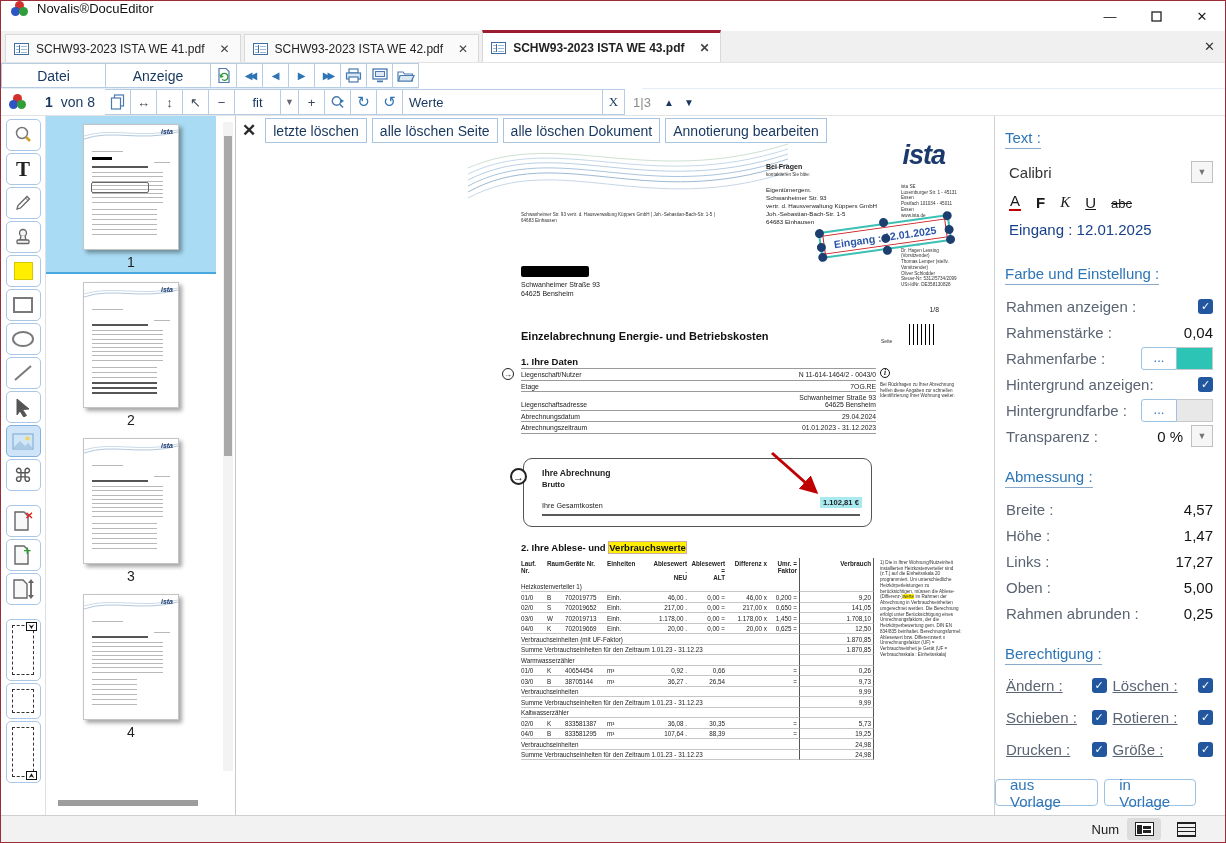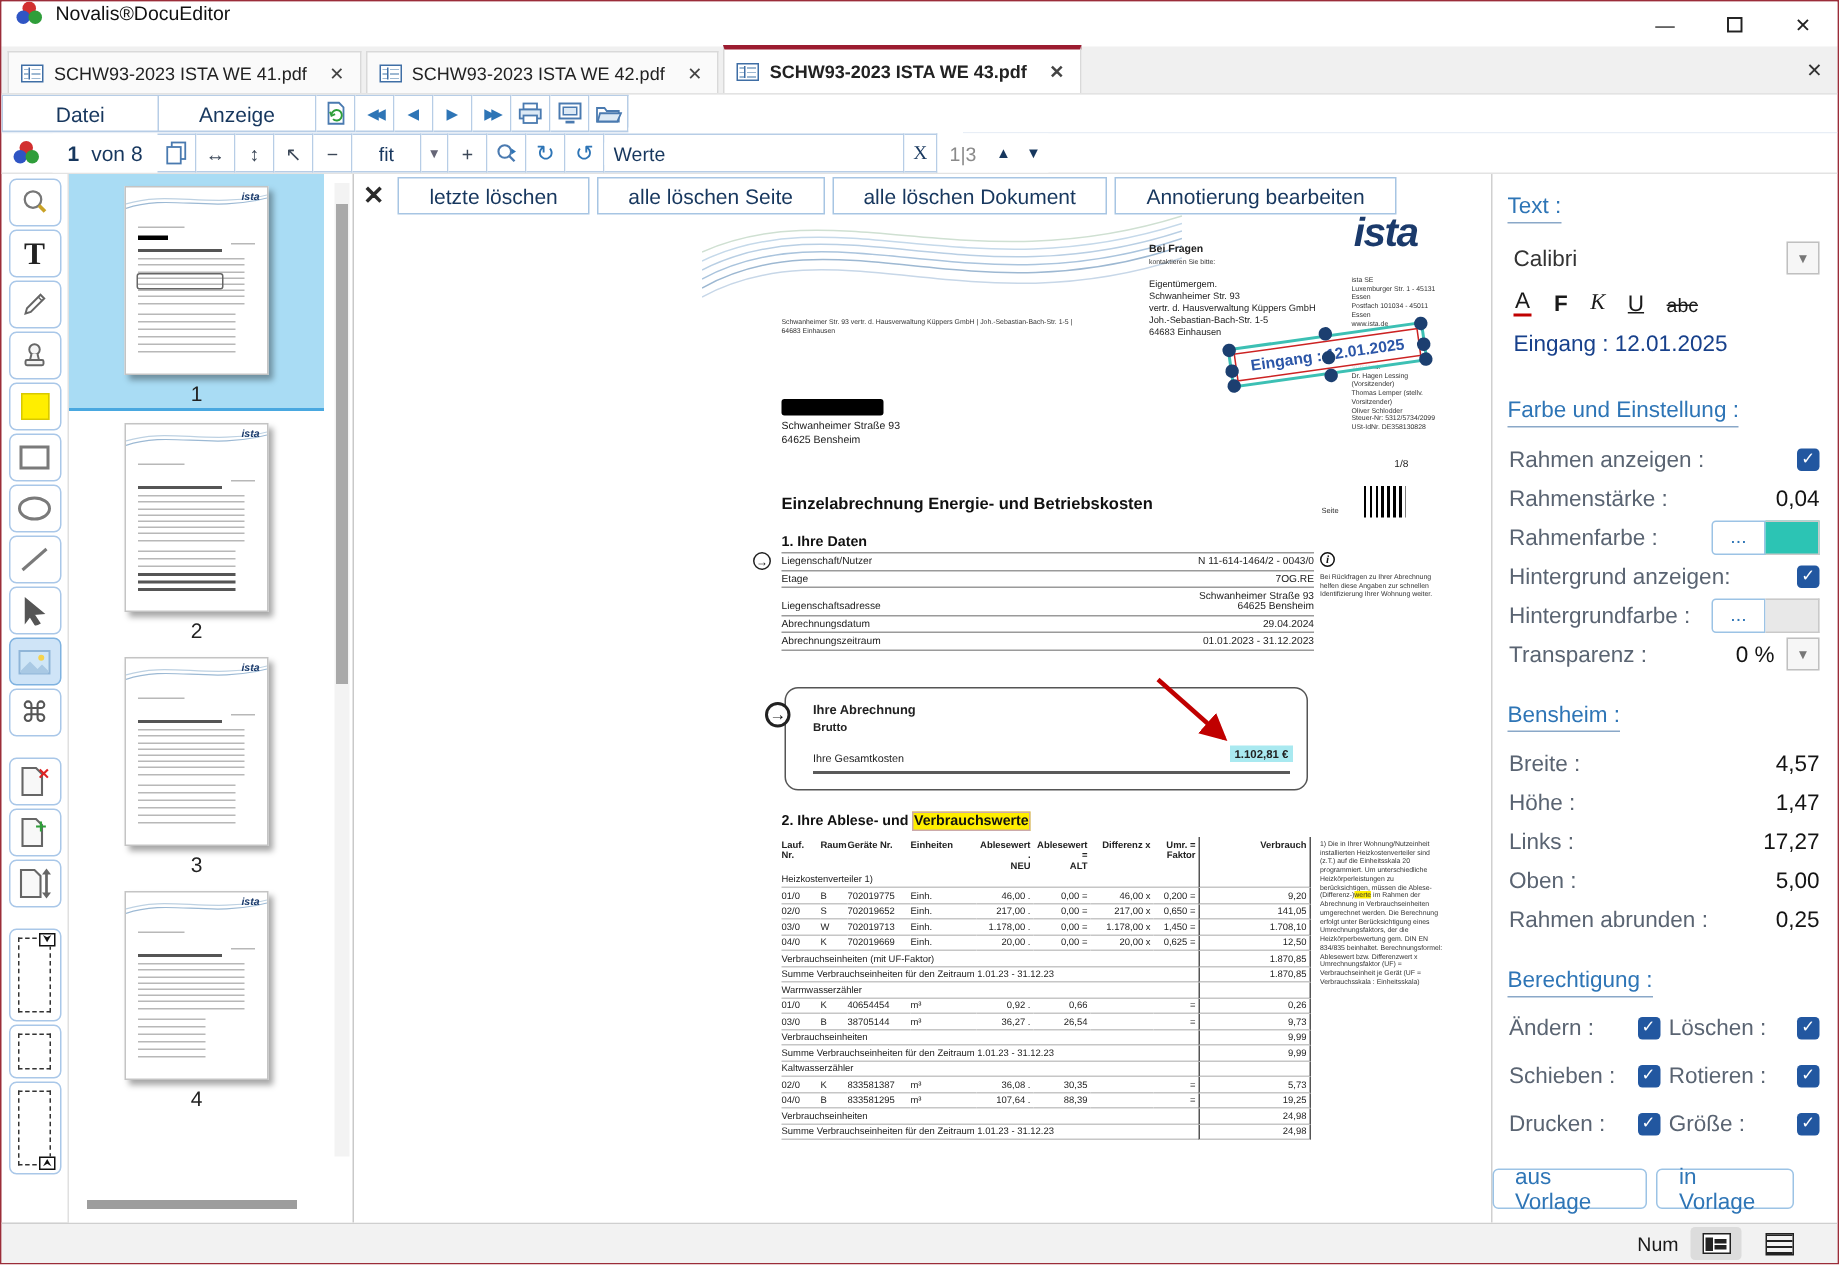--- a/index.html
+++ b/index.html
@@ -78,21 +78,21 @@
   .mp-box { position:absolute; border:1px solid #666; border-radius:2px; }
   .vsb { position:absolute; right:2px; top:6px; width:10px; height:calc(100% - 50px); background:#f3f3f3; }
   .vsb .th { position:absolute; left:1px; width:8px; top:14px; height:320px; background:#a9a9a9; }
   .hsb { position:absolute; left:4px; bottom:8px; width:200px; height:8px; }
   .hsb .th { position:absolute; top:1px; left:8px; width:140px; height:6px; background:#9d9d9d; }
 
   
   .docarea { flex:1; position:relative; background:#fff; overflow:hidden; }
   .annbar { position:absolute; left:2px; top:2px; display:flex; align-items:center; gap:5px; z-index:30; }
   .annx { font-size:17px; color:#2b2b2b; padding:0 4px; font-weight:bold; }
-  .annbtn { height:25px; border:1px solid #a7c5e3; background:#fff; color:#17375e; font-size:14px; display:flex; align-items:center; padding:0 20px; }
+  .annbtn { height:25px; border:1px solid #a7c5e3; background:#fff; color:#17375e; font-size:14px; display:flex; align-items:center; padding:0 7px; }
 
   .pdf { position:absolute; left:238px; top:0; width:489px; height:696px; background:#fff; font-family:"Liberation Sans",sans-serif; color:#222; }
   .abs { position:absolute; }
   .pre { white-space:pre-line; }
   .tinytxt { font-size:4.6px; line-height:1.25; color:#333; }
   .smalltxt { font-size:6.4px; line-height:1.3; color:#222; }
   .ista-logo { font-size:27px; font-weight:bold; font-style:italic; color:#1b3a6b; letter-spacing:-1px; }
   .redact { background:#000; border-radius:2px; }
   .doc-title { font-size:11px; font-weight:bold; color:#111; }
   .sec-title { font-size:9.5px; font-weight:bold; color:#111; }
@@ -131,21 +131,21 @@
   .fontrow { display:flex; align-items:center; padding:4px 12px 2px 14px; color:#333; }
   .fmtrow { display:flex; align-items:flex-end; gap:15px; padding:7px 12px 2px 14px; font-size:15px; color:#1a1a1a; }
   .fmtA { border-bottom:2.5px solid #c00000; padding:0 1px; }
   .fmtB { font-weight:bold; }
   .fmtI { font-style:italic; font-family:"Liberation Serif",serif; }
   .fmtU { text-decoration:underline; }
   .fmtS { text-decoration:line-through; font-size:13px; }
   .preview { color:#17408b; padding:8px 12px 0 14px; font-size:15px; }
   .permgrid { display:grid; grid-template-columns:1fr 1fr; row-gap:15px; column-gap:6px; padding:4px 12px 0 11px; }
   .permitem { display:flex; align-items:center; }
-  .permitem .lb { color:#5a6472; }
+  .permitem .lb { color:#5a6472;text-decoration:underline; }
   .permitem .cb { margin-left:auto; }
   .tmplbtns { position:absolute; right:29px; bottom:9px; display:flex; gap:6px; }
   .tmplbtn { height:27px; border:1px solid #9cc3e5; border-radius:4px; background:#fff; color:#2e75b6; font-size:15px; display:flex; align-items:center; padding:0 14px; }
 
   
   .statusbar { height:27px; background:#f2f2f2; border-top:1px solid #cfcfcf; display:flex; align-items:center; font-size:13px; color:#1a1a1a; flex:0 0 auto; }
   .mem { padding-left:10px; }
   .sb-right { margin-left:auto; display:flex; align-items:center; gap:8px; padding-right:22px; }
   .sbic-w { width:34px; height:22px; display:flex; align-items:center; justify-content:center; border-radius:3px; }
   .sbic-w.on { background:#dcdcdc; }
@@ -798,21 +798,21 @@
         </div>
       <div class="rp-row">
           <span class="lb">Transparenz :</span>
           <span class="ctrl">
             <span class="rp-val">0 %</span>
             <span class="combo-chev">▼</span>
           </span>
         </div>
 
       <div style="height:6px;"></div>
-      <span class="rp-h">Bensheim :</span>
+      <span class="rp-h">Abmessung :</span>
       <div id="dim-host">
           <div class="rp-row">
             <span class="lb">Breite :</span>
             <span class="ctrl rp-val">4,57</span>
           </div>
           <div class="rp-row">
             <span class="lb">Höhe :</span>
             <span class="ctrl rp-val">1,47</span>
           </div>
           <div class="rp-row">

